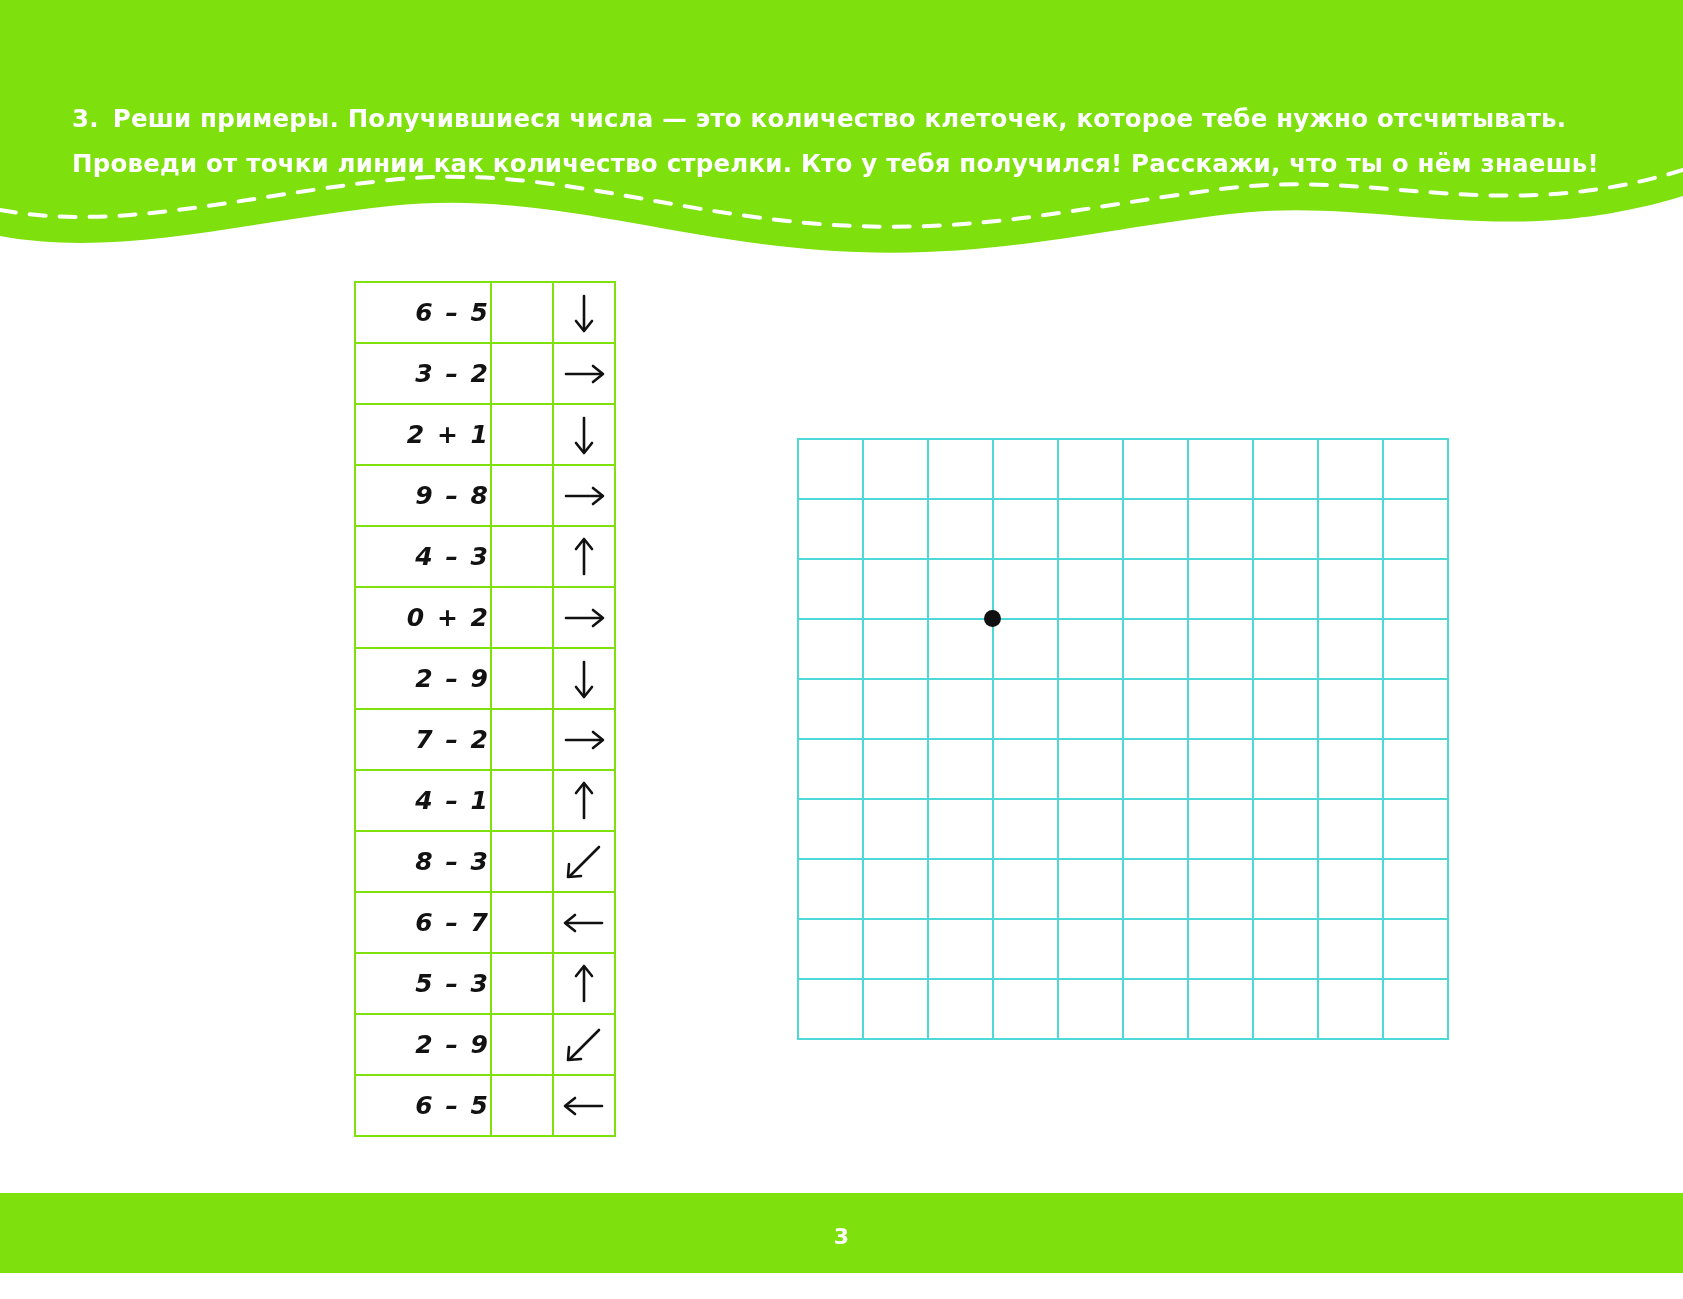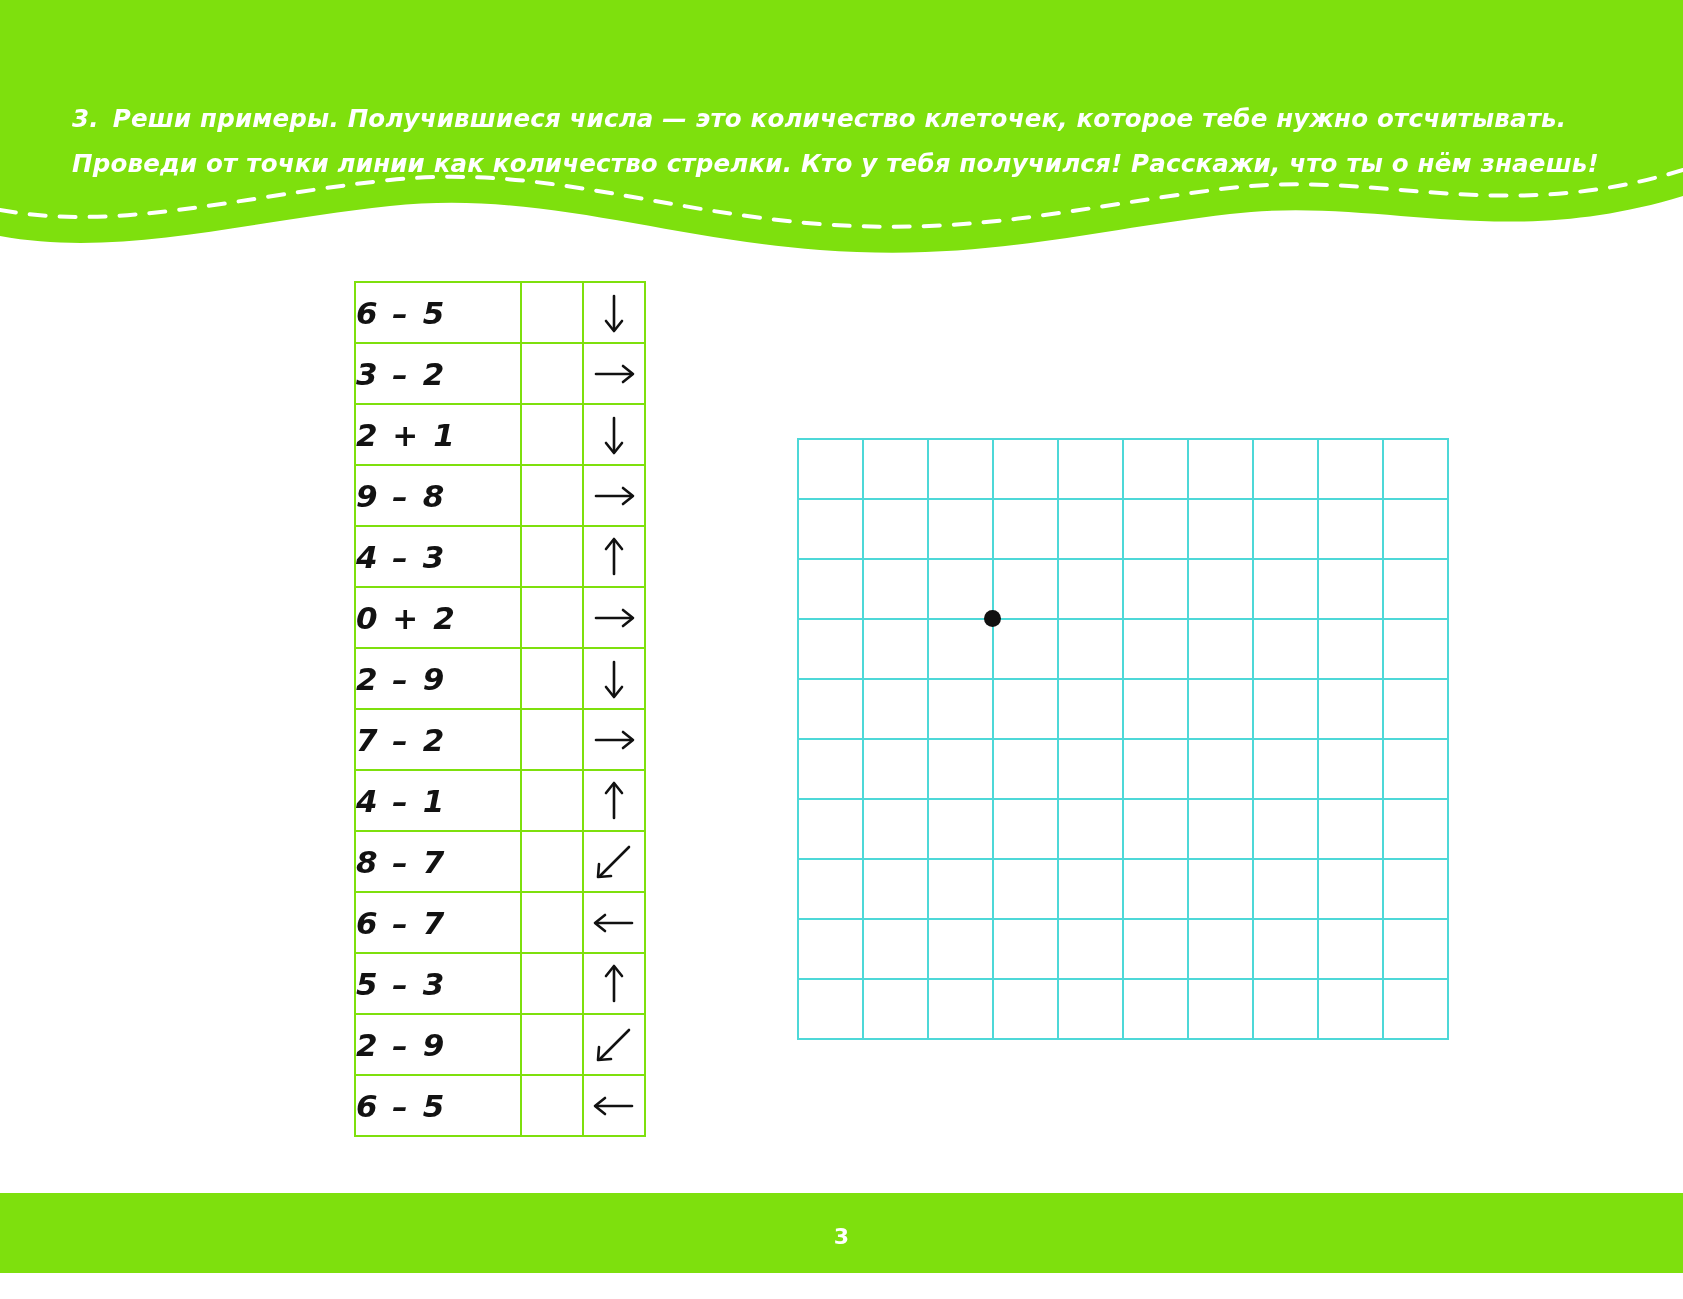--- a/index.html
+++ b/index.html
@@ -33,21 +33,20 @@
     position: absolute;
     left: 72px;
     top: 96px;
     width: 1540px;
     color: #ffffff;
     font-family: "DejaVu Sans", sans-serif;
     font-weight: bold;
     font-size: 24.5px;
     line-height: 45px;
     letter-spacing: 0.2px;
-    font-style: italic;
   }
   #instruction .num {
     margin-right: 14px;
   }
 
   
   #footer-bar {
     position: absolute;
     left: 0;
     bottom: 26px;
@@ -75,25 +74,25 @@
     border-collapse: collapse;
   }
   #examples td {
     border: 2.5px solid #7ee00d;
     height: 61px;
     padding: 0;
     vertical-align: middle;
     box-sizing: border-box;
   }
   td.expr {
-    width: 166px;
-    text-align: left;
+    width: 136px;
+    text-align: right;
     font-family: "DejaVu Sans", sans-serif;
     font-weight: bold;
-    font-size: 31px;
+    font-size: 25px;
     color: #121212;
     letter-spacing: 2px;
     font-style: italic;
   }
   td.answer {
     width: 62px;
   }
   td.arrow {
     width: 62px;
     text-align: center;
@@ -230,21 +229,21 @@
         <td class="expr">4 – 1</td>
         <td class="answer"></td>
         <td class="arrow">
           <svg width="50" height="50" viewBox="0 0 50 50">
             <path d="M25,42 L25,8" fill="none" stroke="#111111" stroke-width="2.6" stroke-linecap="round" stroke-linejoin="round"></path>
             <path d="M17,17 L25,7 L33,17" fill="none" stroke="#111111" stroke-width="2.6" stroke-linecap="round" stroke-linejoin="round"></path>
           </svg>
         </td>
       </tr>
       <tr>
-        <td class="expr">8 – 7</td>
+        <td class="expr">8 – 3</td>
         <td class="answer"></td>
         <td class="arrow">
           <svg width="50" height="50" viewBox="0 0 50 50">
             <path d="M40,10 L11,39" fill="none" stroke="#111111" stroke-width="2.6" stroke-linecap="round" stroke-linejoin="round"></path>
             <path d="M10,27 L9,40 L22,39" fill="none" stroke="#111111" stroke-width="2.6" stroke-linecap="round" stroke-linejoin="round"></path>
           </svg>
         </td>
       </tr>
       <tr>
         <td class="expr">6 – 7</td>

